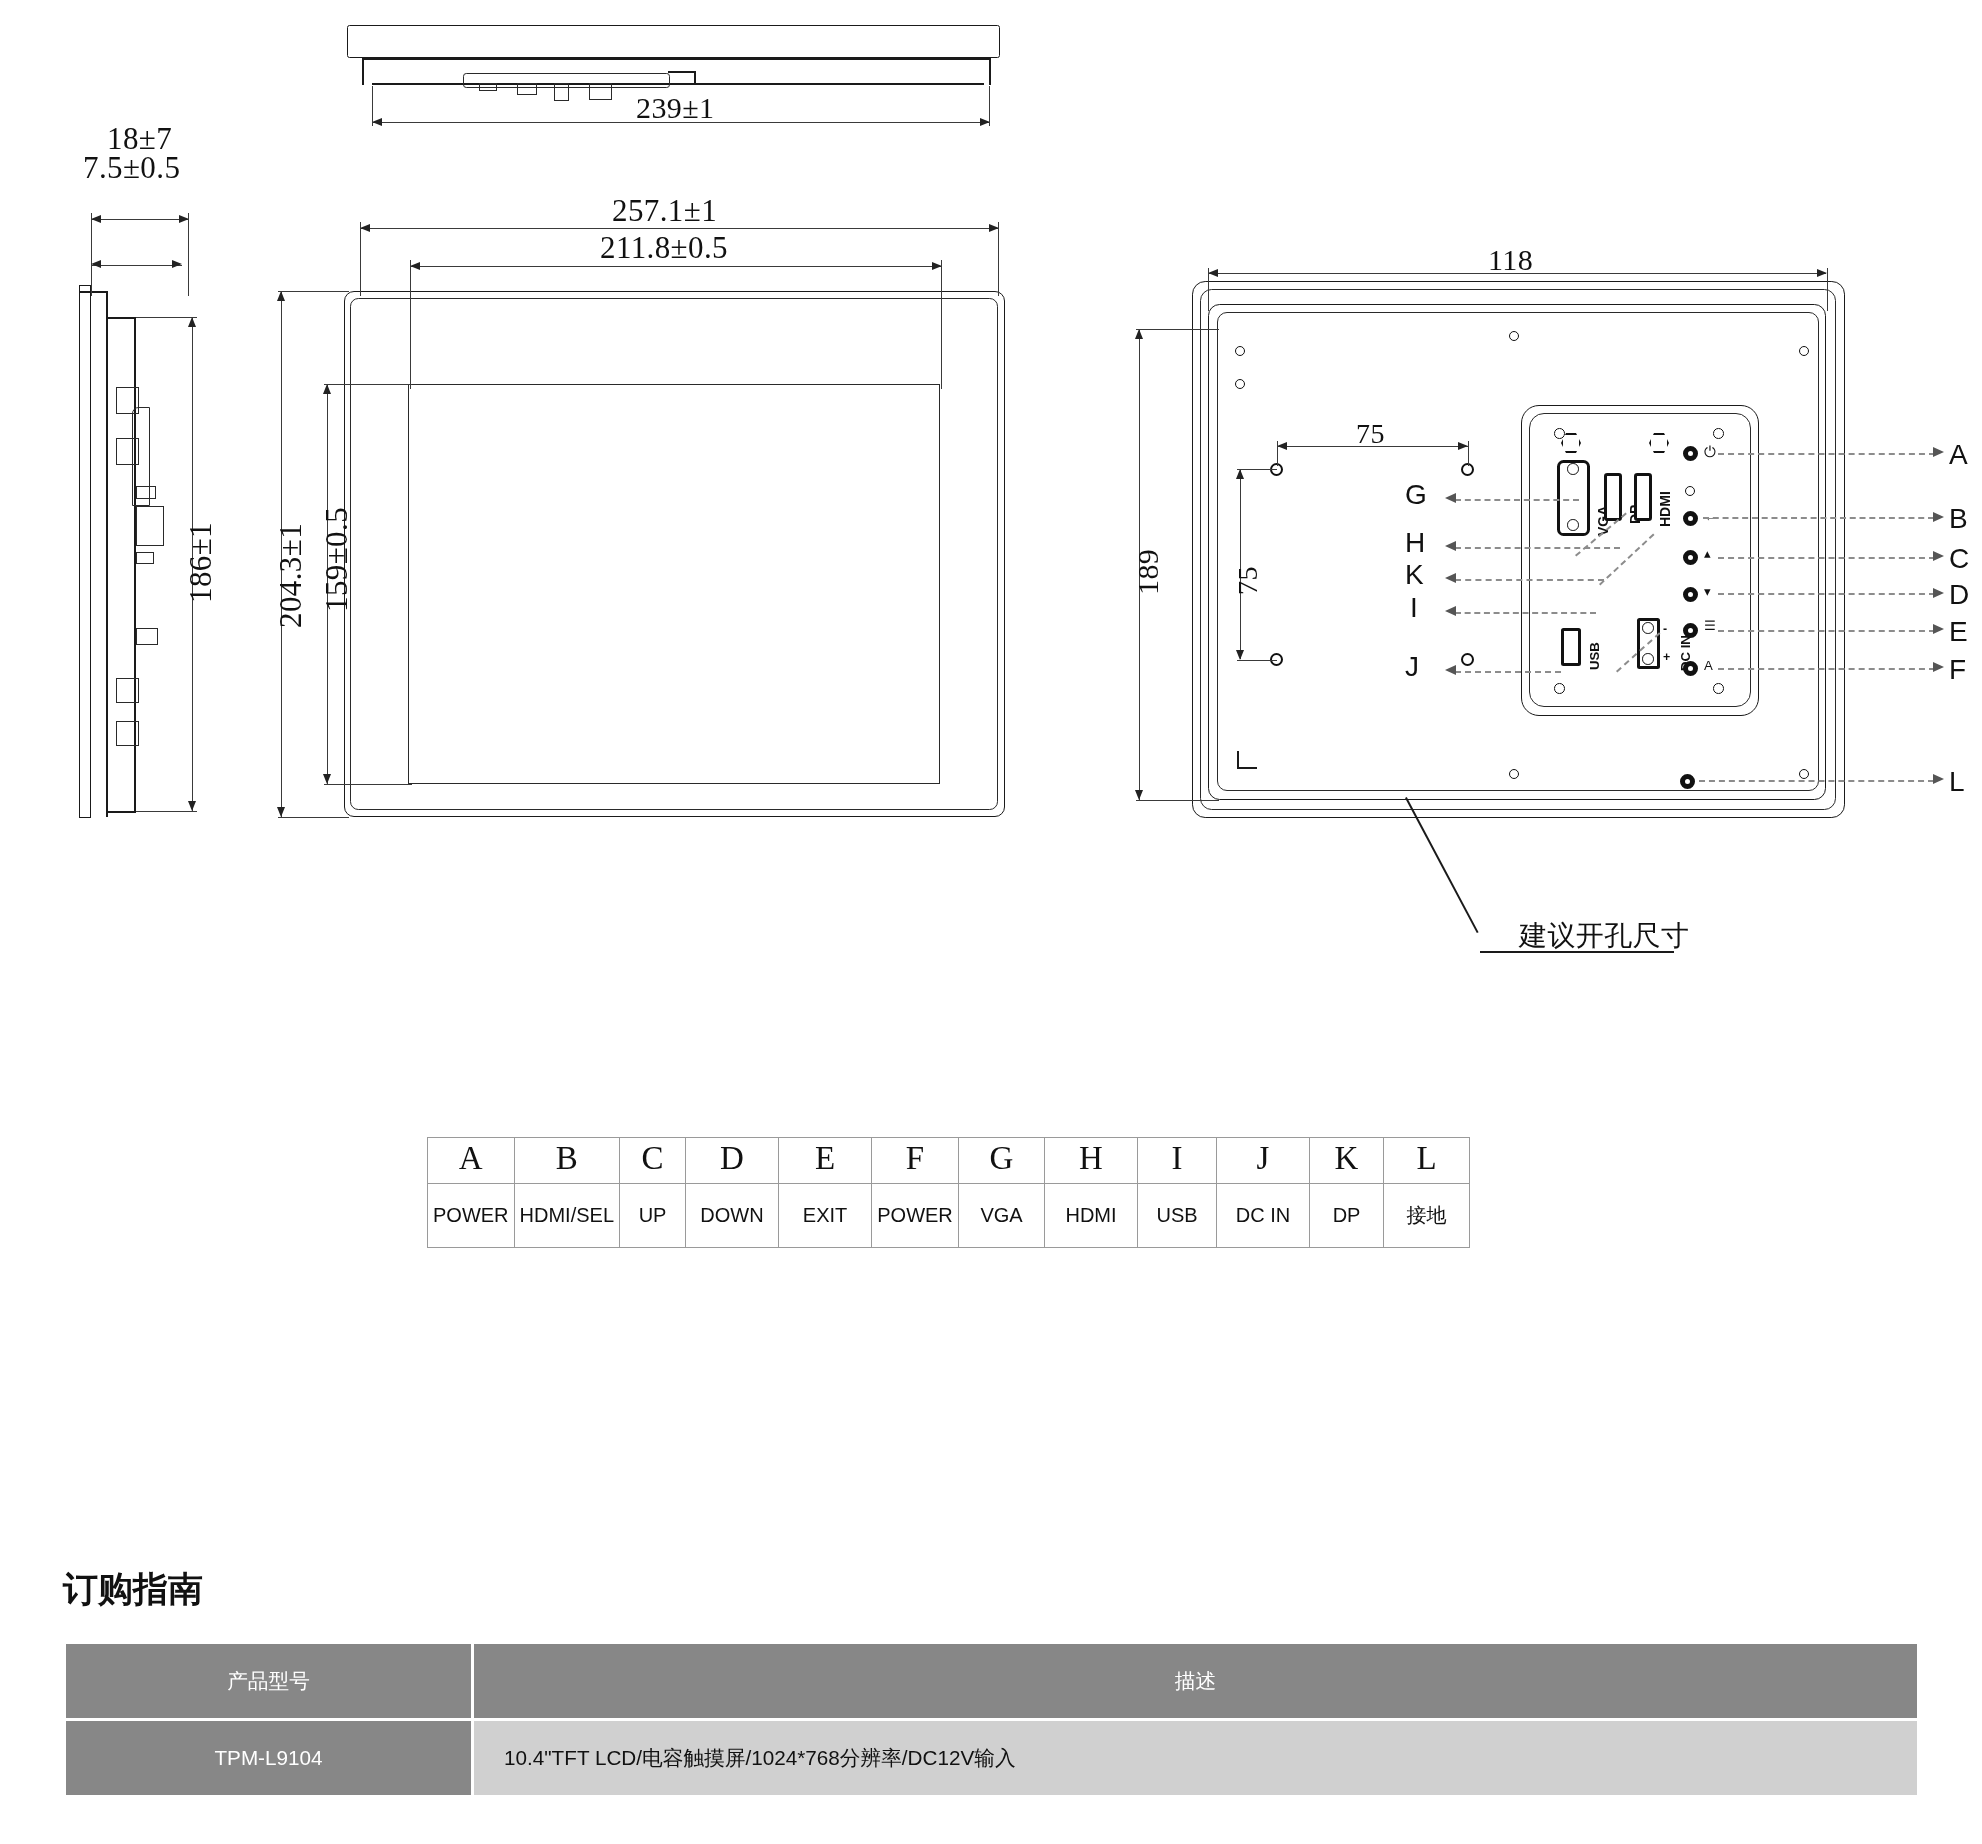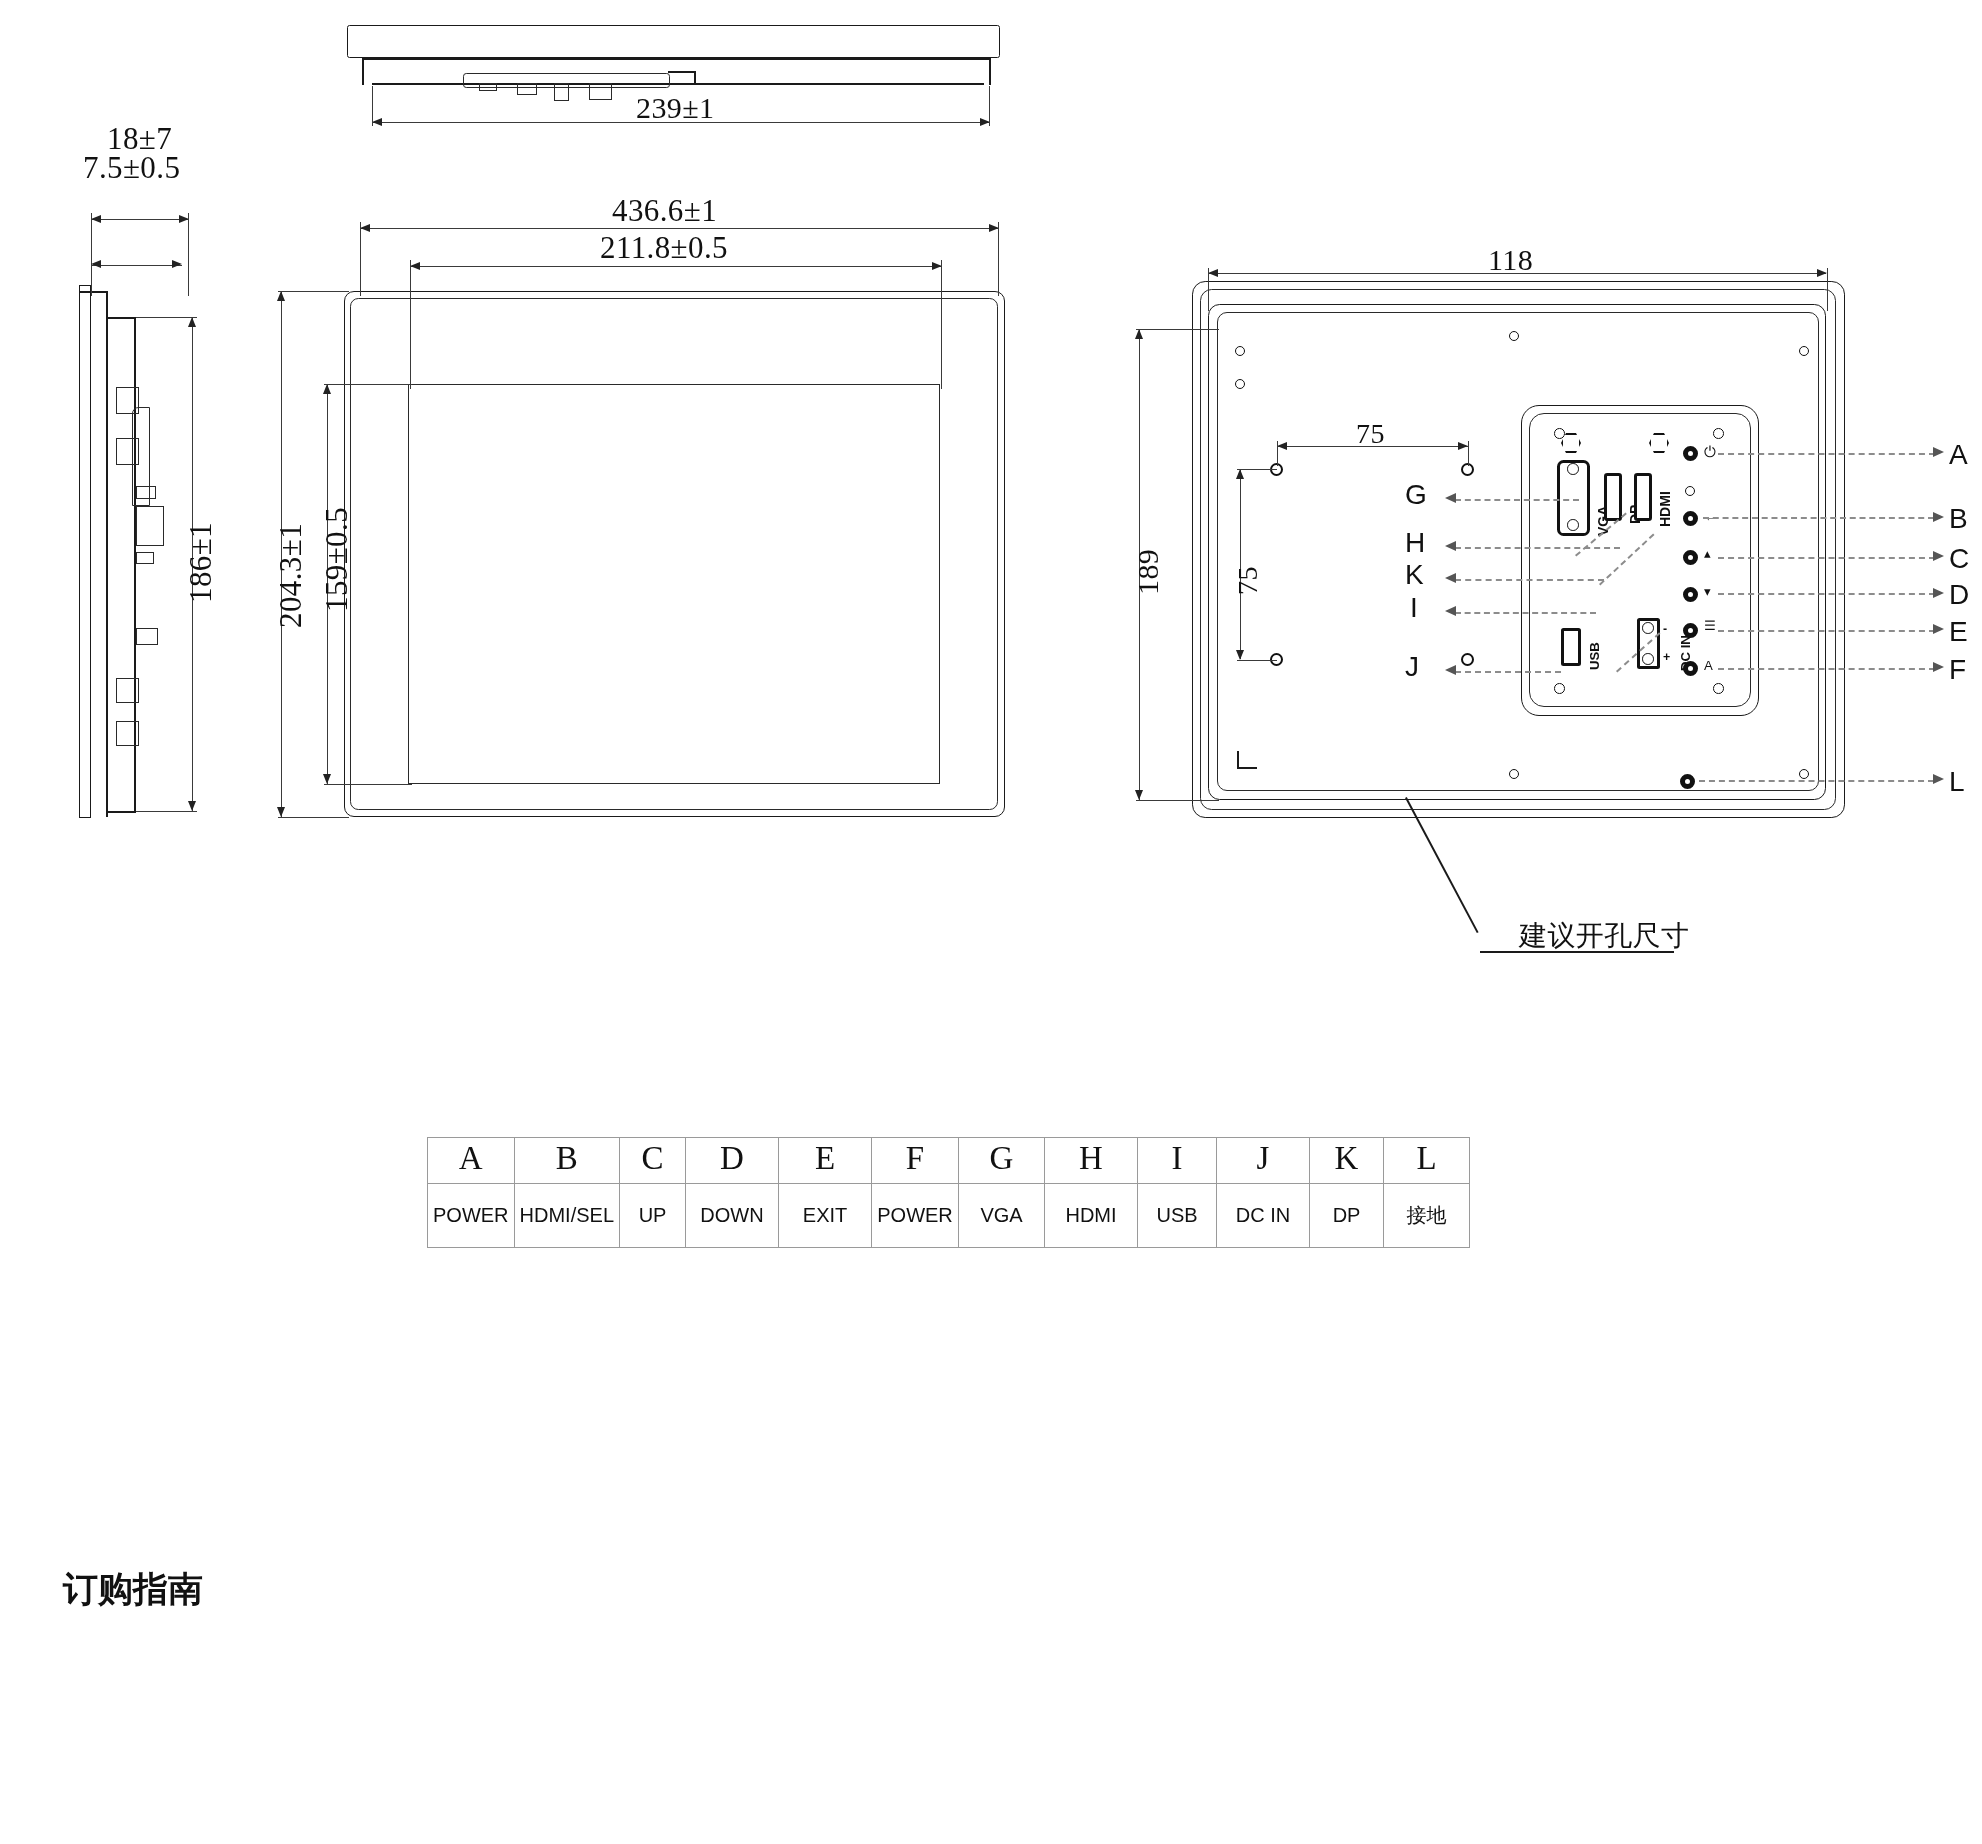--- a/index.html
+++ b/index.html
@@ -273,21 +273,21 @@
     <div class="box" style="left:344px; top:291px; width:661px; height:526px; border-radius:10px;"></div>
     <div class="box-thin" style="left:350px; top:298px; width:648px; height:512px; border-radius:8.3px;"></div>
 
     <div class="box-thin" style="left:408px; top:384px; width:532px; height:400px;"></div>
 
     <div class="ln hln thin" style="left:360px; top:228px; width:638px;"></div>
     <div class="arrowL" style="left:360px; top:224px;"></div>
     <div class="arrowR" style="left:989px; top:224px;"></div>
     <div class="ln vln thin" style="left:360px; top:222px; width:0.8px; height:74px;"></div>
     <div class="ln vln thin" style="left:998px; top:222px; width:0.8px; height:74px;"></div>
-    <div class="dimtxt" style="left:612px; top:193px; font-size:31px;">436.6±1</div>
+    <div class="dimtxt" style="left:612px; top:193px; font-size:31px;">257.1±1</div>
 
     <div class="ln hln thin" style="left:410px; top:266px; width:532px;"></div>
     <div class="arrowL" style="left:410px; top:262px;"></div>
     <div class="arrowR" style="left:932px; top:262px;"></div>
     <div class="ln vln thin" style="left:410px; top:260px; width:0.8px; height:129px;"></div>
     <div class="ln vln thin" style="left:941px; top:260px; width:0.8px; height:129px;"></div>
     <div class="dimtxt" style="left:600px; top:230px; font-size:31px;">211.8±0.5</div>
 
     <div class="ln vln thin" style="left:281px; top:291px; width:0.8px; height:526px;"></div>
     <div class="arrowU" style="left:277px; top:291px;"></div>
@@ -489,15 +489,29 @@
         <td>USB</td>
         <td>DC IN</td>
         <td>DP</td>
         <td>接地</td>
       </tr>
     </tbody>
   </table>
 
   <div id="ordering-title">订购指南</div>
 
+  <table id="ordering-table">
+    <thead>
+      <tr>
+        <th class="model-col">产品型号</th>
+        <th class="desc-col">描述</th>
+      </tr>
+    </thead>
+    <tbody>
+      <tr>
+        <td class="model-cell">TPM-L9104</td>
+        <td class="desc-cell">10.4"TFT LCD/电容触摸屏/1024*768分辨率/DC12V输入</td>
+      </tr>
+    </tbody>
+  </table>
 
 </div>
 
 
 </body></html>

